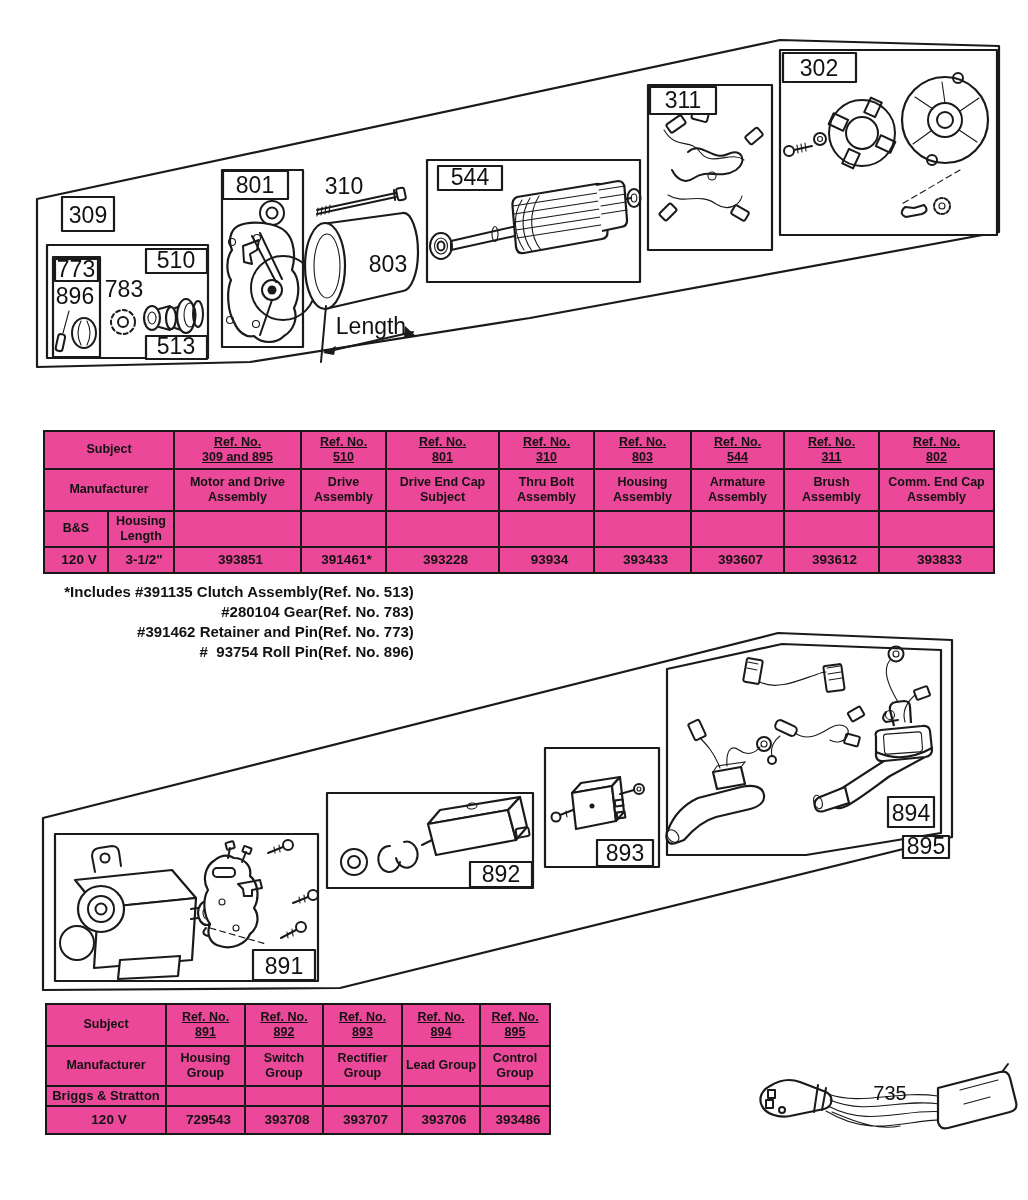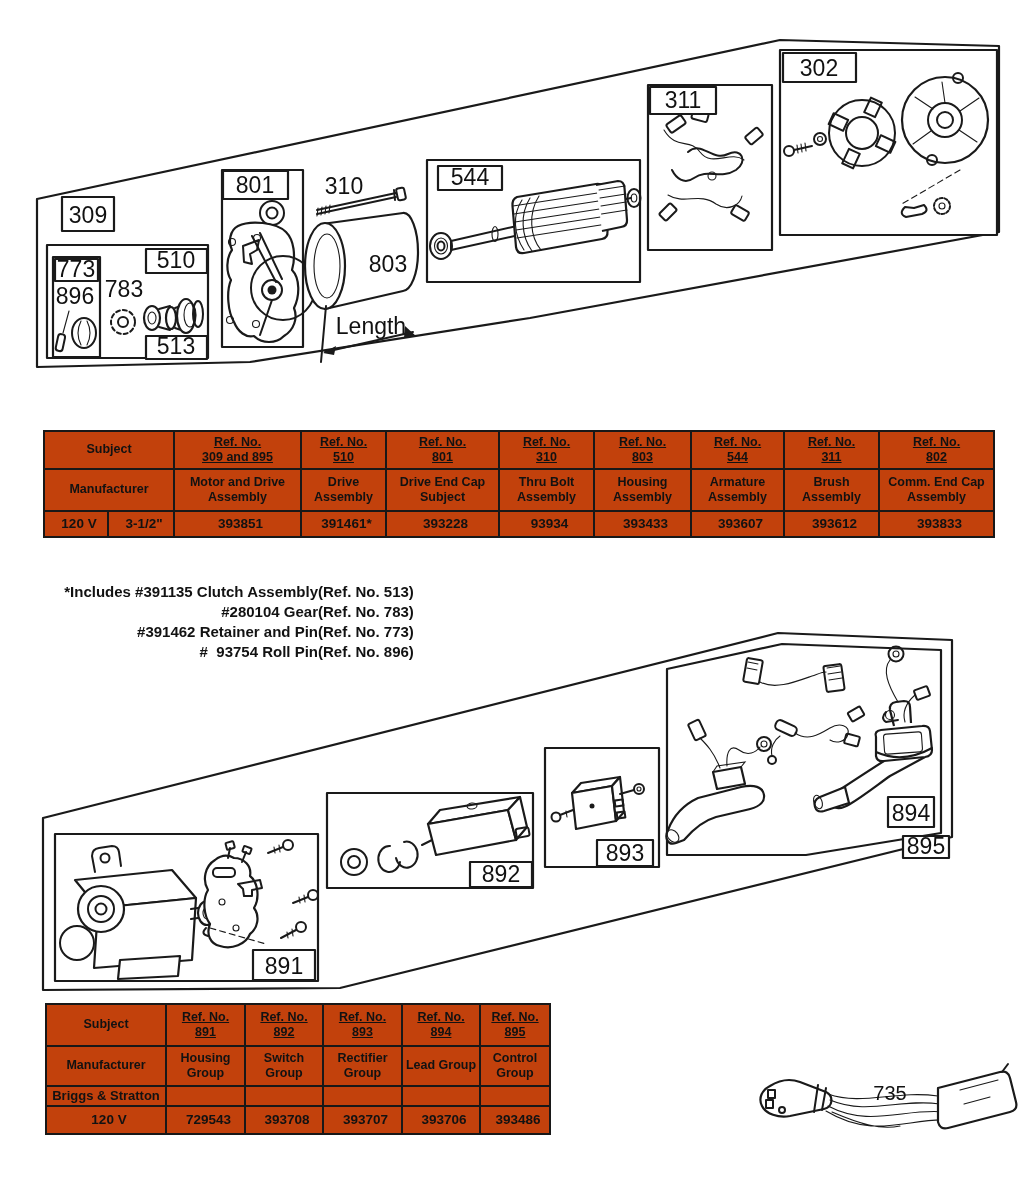--- a/index.html
+++ b/index.html
@@ -11,21 +11,21 @@
   
   .o{fill:#ffffff;stroke:#1a1a1a;stroke-width:2.2;stroke-linejoin:round;}
   .l{fill:none;stroke:#1a1a1a;stroke-width:2;stroke-linecap:round;stroke-linejoin:round;}
   .t{fill:none;stroke:#1a1a1a;stroke-width:1.1;stroke-linecap:round;}
   .d{stroke-dasharray:6 4;}
   .fb{fill:#1a1a1a;stroke:none;}
   .lbl{font-family:"Liberation Sans",sans-serif;font-size:23px;fill:#111;text-anchor:middle;}
   .lbl2{font-family:"Liberation Sans",sans-serif;font-size:20px;fill:#111;text-anchor:middle;}
   
   .tblwrap{position:absolute;}
-  .tblwrap table{border-collapse:collapse;table-layout:fixed;background:#c2410c;}
+  .tblwrap table{border-collapse:collapse;table-layout:fixed;background:#ec4899;}
   .tblwrap td{
     border:2px solid #181818;font-weight:bold;text-align:center;vertical-align:middle;
     padding:0 2px;font-size:12.5px;line-height:1.22;color:#121212;
     font-family:"Liberation Sans",sans-serif;word-wrap:break-word;
   }
   #table1{left:43px;top:430px;}
   #table2{left:45px;top:1003px;}
   tr.r1 td{height:36px;}
   tr.r2 td{height:40px;}
   tr.r3 td{height:34px;}
@@ -370,20 +370,32 @@
       <td colspan="2">Manufacturer</td>
       <td>Motor and Drive Assembly</td>
       <td>Drive Assembly</td>
       <td>Drive End Cap Subject</td>
       <td>Thru Bolt Assembly</td>
       <td>Housing Assembly</td>
       <td>Armature Assembly</td>
       <td>Brush Assembly</td>
       <td>Comm. End Cap Assembly</td>
     </tr>
+    <tr class="r3">
+      <td>B&amp;S</td>
+      <td>Housing Length</td>
+      <td></td>
+          <td></td>
+      <td></td>
+          <td></td>
+      <td></td>
+          <td></td>
+      <td></td>
+          <td></td>
+    </tr>
     <tr class="r4">
       <td>120 V</td>
       <td>3-1/2"</td>
       <td>393851</td>
       <td>391461*</td>
       <td>393228</td>
       <td>93934</td>
       <td>393433</td>
       <td>393607</td>
       <td>393612</td>

